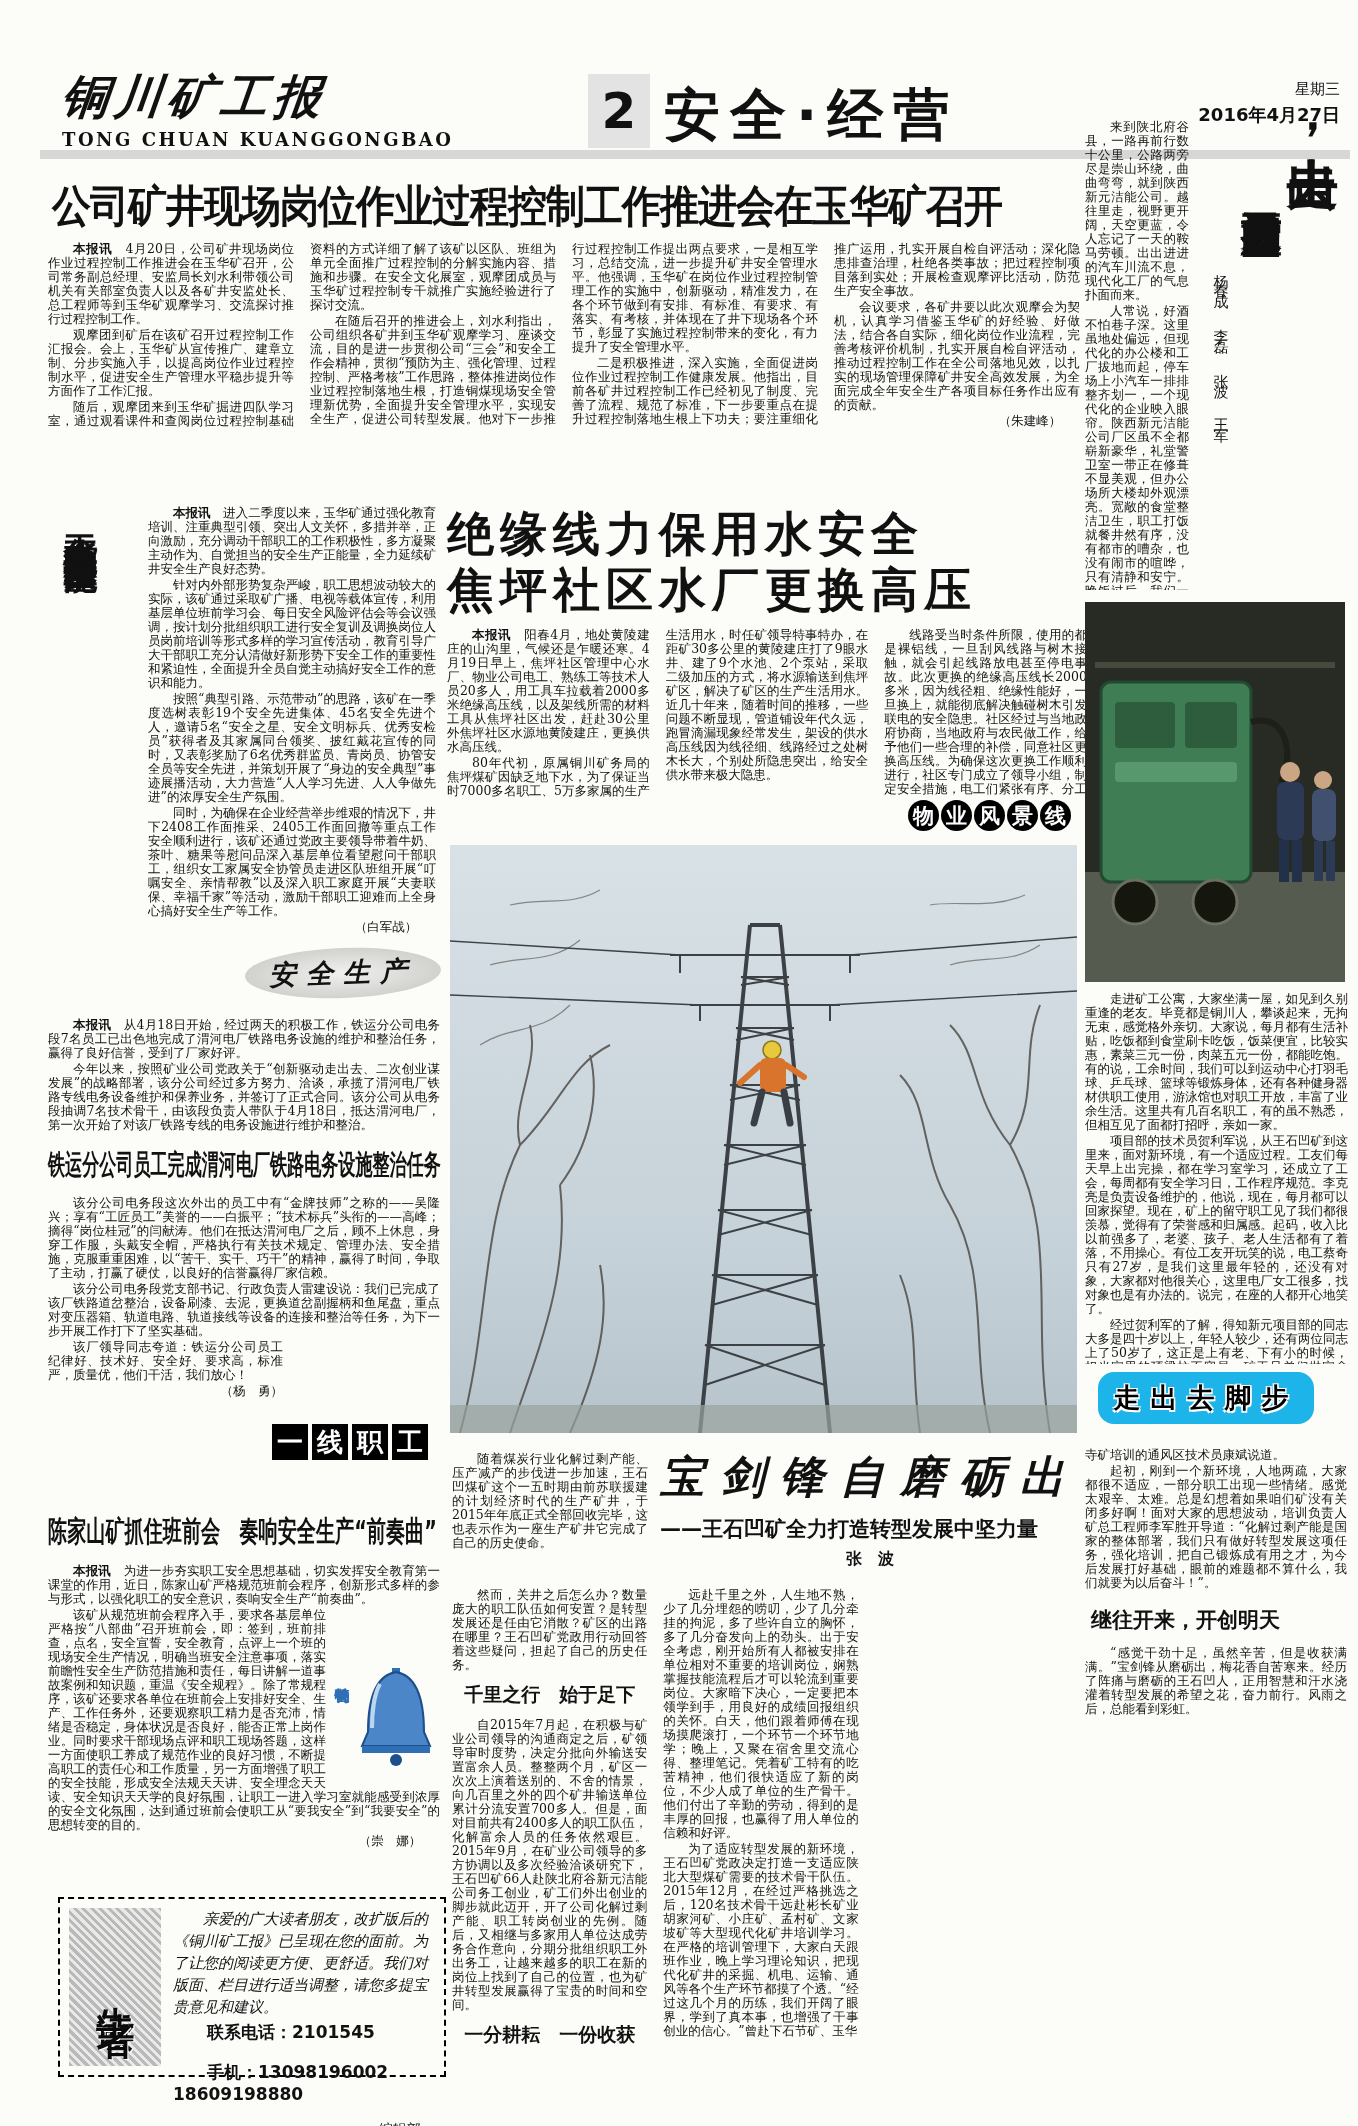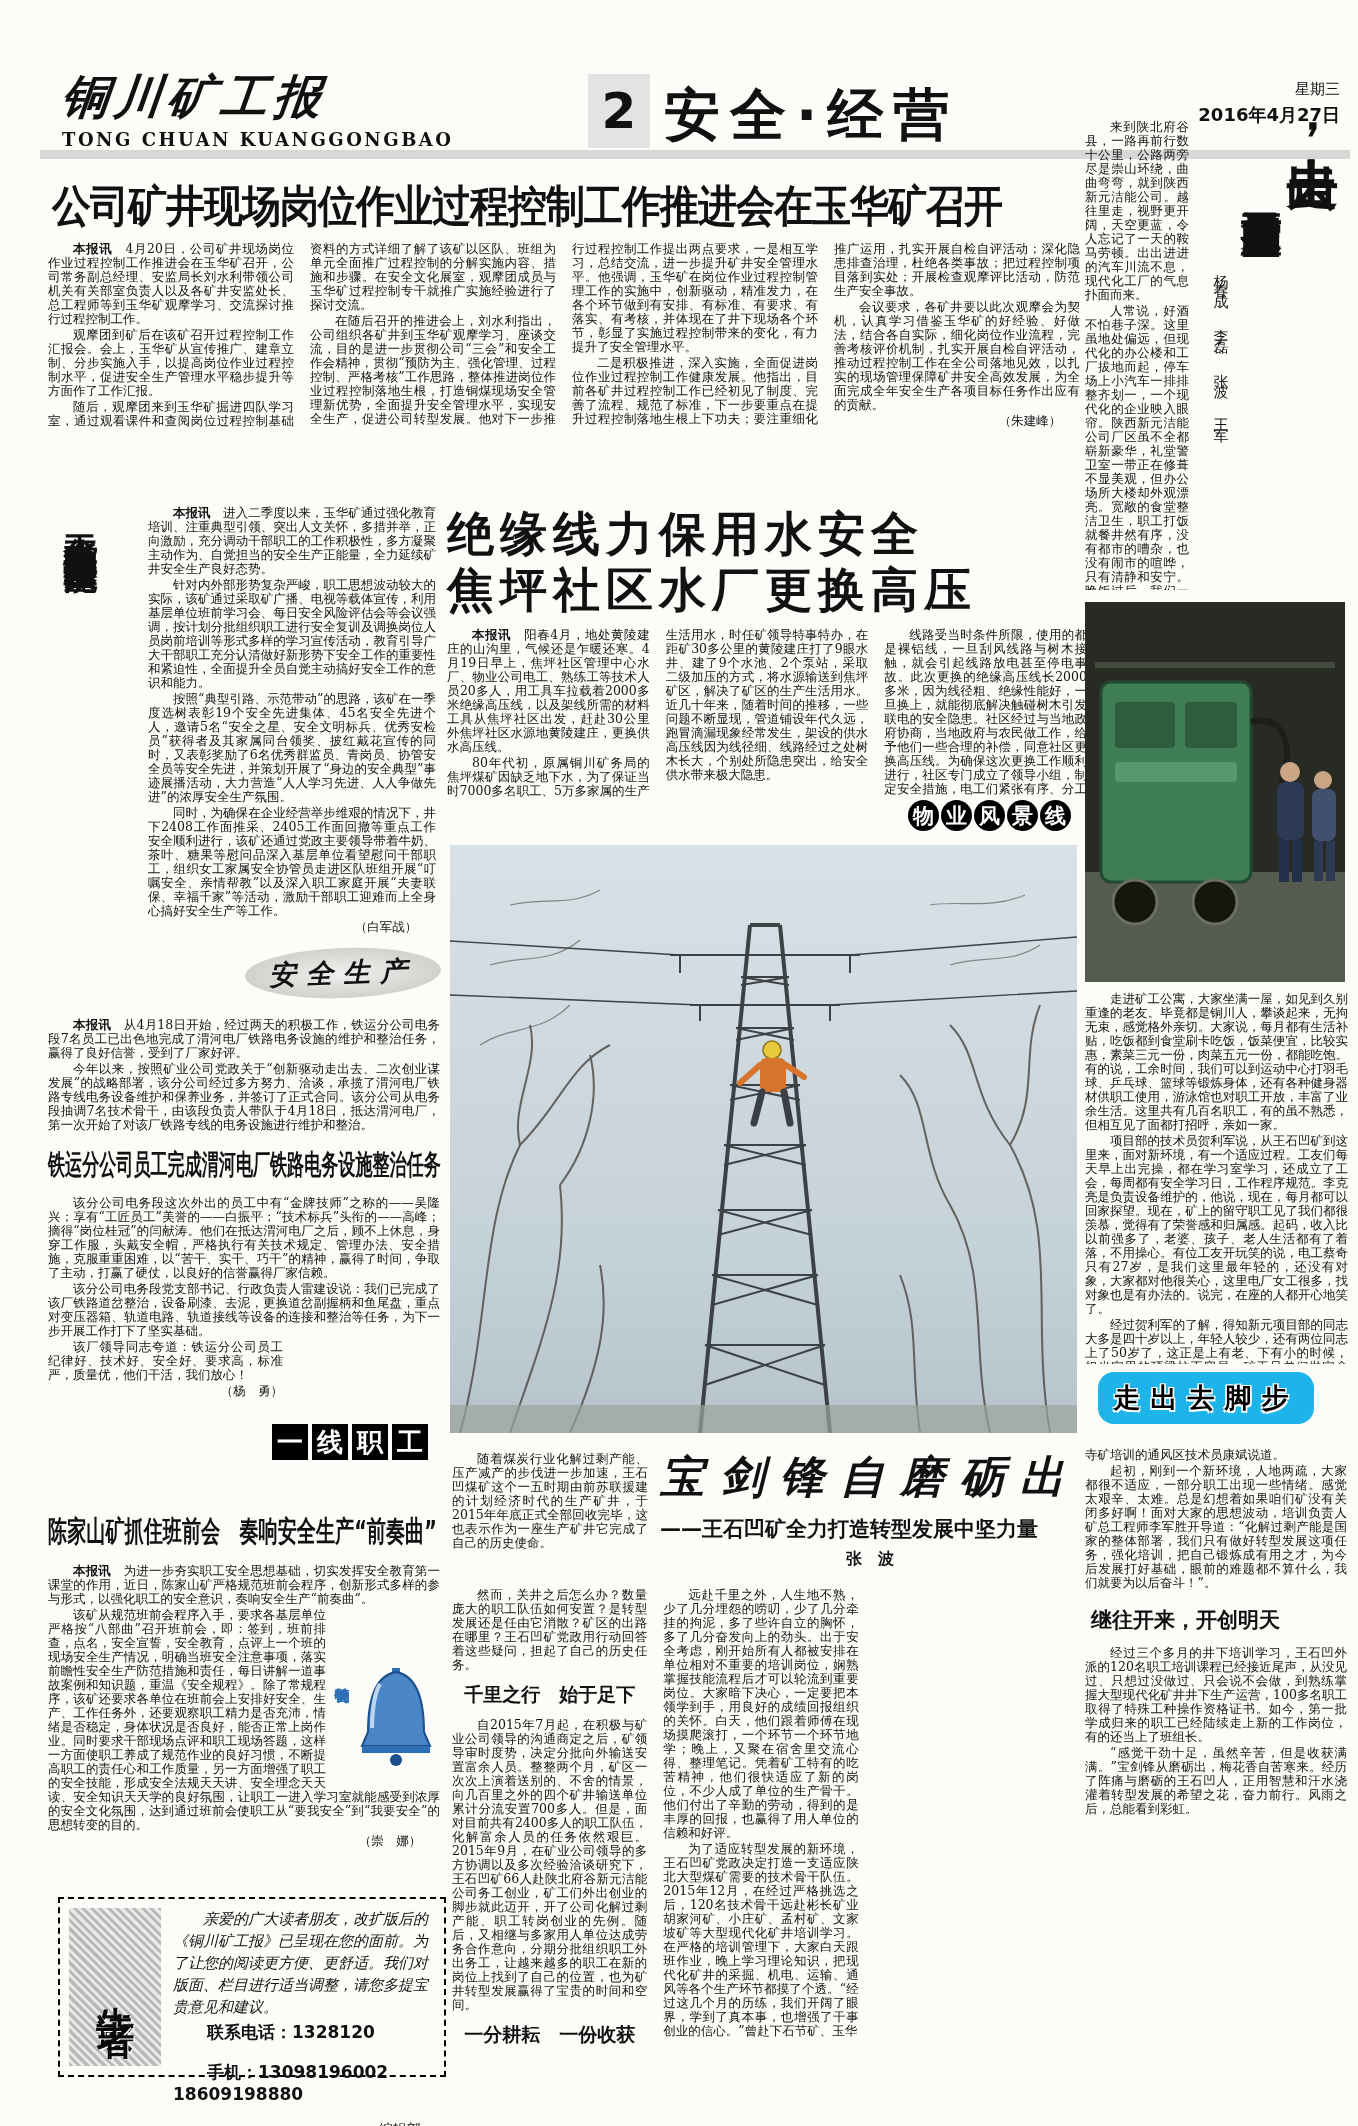--- a/index.html
+++ b/index.html
@@ -128,21 +128,21 @@
       <p class="t byline">（崇　娜）</p>
     </div>
   </div>
 
   <div class="abs notice" style="left:58px;top:1897px;width:366px;height:158px;">
     <div class="notice-tile">
       <div><span>告</span><span>读</span><span>者</span></div>
     </div>
     <div class="notice-body">
       <p class="bt">亲爱的广大读者朋友，改扩版后的《铜川矿工报》已呈现在您的面前。为了让您的阅读更方便、更舒适。我们对版面、栏目进行适当调整，请您多提宝贵意见和建议。</p>
-      <p class="ph">联系电话：1328120</p>
+      <p class="ph">联系电话：2101545</p>
       <p class="ph">手机：13098196002　18609198880</p>
       <p class="signoff">编辑部</p>
     </div>
   </div>
 
   <div class="abs" style="left:447px;top:506px;width:640px;">
     <div class="hl-water">绝缘线力保用水安全</div>
     <div class="hl-water">焦坪社区水厂更换高压</div>
     <div class="cols3" style="height:172px;margin-top:10px;">
       <p class="t ind"><b class="lede">本报讯</b><span>阳春4月，地处黄陵建庄的山沟里，气候还是乍暖还寒。4月19日早上，焦坪社区管理中心水厂、物业公司电工、熟练工等技术人员20多人，用工具车拉载着2000多米绝缘高压线，以及架线所需的材料工具从焦坪社区出发，赶赴30公里外焦坪社区水源地黄陵建庄，更换供水高压线。</span></p>
@@ -257,17 +257,16 @@
     <h3 class="subhead">千里之行　始于足下</h3>
     <p class="t ind">自2015年7月起，在积极与矿业公司领导的沟通商定之后，矿领导审时度势，决定分批向外输送安置富余人员。整整两个月，矿区一次次上演着送别的、不舍的情景，向几百里之外的四个矿井输送单位累计分流安置700多人。但是，面对目前共有2400多人的职工队伍，化解富余人员的任务依然艰巨。2015年9月，在矿业公司领导的多方协调以及多次经验洽谈研究下，王石凹矿66人赴陕北府谷新元洁能公司务工创业，矿工们外出创业的脚步就此迈开，开了公司化解过剩产能、职工转岗创业的先例。随后，又相继与多家用人单位达成劳务合作意向，分期分批组织职工外出务工，让越来越多的职工在新的岗位上找到了自己的位置，也为矿井转型发展赢得了宝贵的时间和空间。</p>
     <h3 class="subhead">一分耕耘　一份收获</h3>
     <p class="t ind">远赴千里之外，人生地不熟，少了几分埋怨的唠叨，少了几分牵挂的拘泥，多了些许自立的胸怀，多了几分奋发向上的劲头。出于安全考虑，刚开始所有人都被安排在单位相对不重要的培训岗位，娴熟掌握技能流程后才可以轮流到重要岗位。大家暗下决心，一定要把本领学到手，用良好的成绩回报组织的关怀。白天，他们跟着师傅在现场摸爬滚打，一个环节一个环节地学；晚上，又聚在宿舍里交流心得、整理笔记。凭着矿工特有的吃苦精神，他们很快适应了新的岗位，不少人成了单位的生产骨干。他们付出了辛勤的劳动，得到的是丰厚的回报，也赢得了用人单位的信赖和好评。</p>
     <p class="t ind">为了适应转型发展的新环境，王石凹矿党政决定打造一支适应陕北大型煤矿需要的技术骨干队伍。2015年12月，在经过严格挑选之后，120名技术骨干远赴彬长矿业胡家河矿、小庄矿、孟村矿、文家坡矿等大型现代化矿井培训学习。在严格的培训管理下，大家白天跟班作业，晚上学习理论知识，把现代化矿井的采掘、机电、运输、通风等各个生产环节都摸了个透。“经过这几个月的历练，我们开阔了眼界，学到了真本事，也增强了干事创业的信心。”曾赴下石节矿、玉华</p>
   </div>
   <div class="abs clip" style="left:1085px;top:1448px;width:262px;height:628px;">
     <p class="t">寺矿培训的通风区技术员康斌说道。</p>
     <p class="t ind">起初，刚到一个新环境，人地两疏，大家都很不适应，一部分职工出现一些情绪。感觉太艰辛、太难。总是幻想着如果咱们矿没有关闭多好啊！面对大家的思想波动，培训负责人矿总工程师李军胜开导道：“化解过剩产能是国家的整体部署，我们只有做好转型发展这项任务，强化培训，把自己锻炼成有用之才，为今后发展打好基础，眼前的难题都不算什么，我们就要为以后奋斗！”。</p>
     <h3 class="subhead" style="text-align:left;margin:16px 0 12px 6px;font-size:21px;">继往开来，开创明天</h3>
-    <p class="t ind">经过三个多月的井下培训学习，王石凹外派的120名职工培训课程已经接近尾声，从没见过、只想过没做过、只会说不会做，到熟练掌握大型现代化矿井井下生产运营，100多名职工取得了特殊工种操作资格证书。如今，第一批学成归来的职工已经陆续走上新的工作岗位，有的还当上了班组长。</p>
     <p class="t ind">“感觉干劲十足，虽然辛苦，但是收获满满。”宝剑锋从磨砺出，梅花香自苦寒来。经历了阵痛与磨砺的王石凹人，正用智慧和汗水浇灌着转型发展的希望之花，奋力前行。风雨之后，总能看到彩虹。</p>
   </div>
 
 </div>
 
 </body></html>

